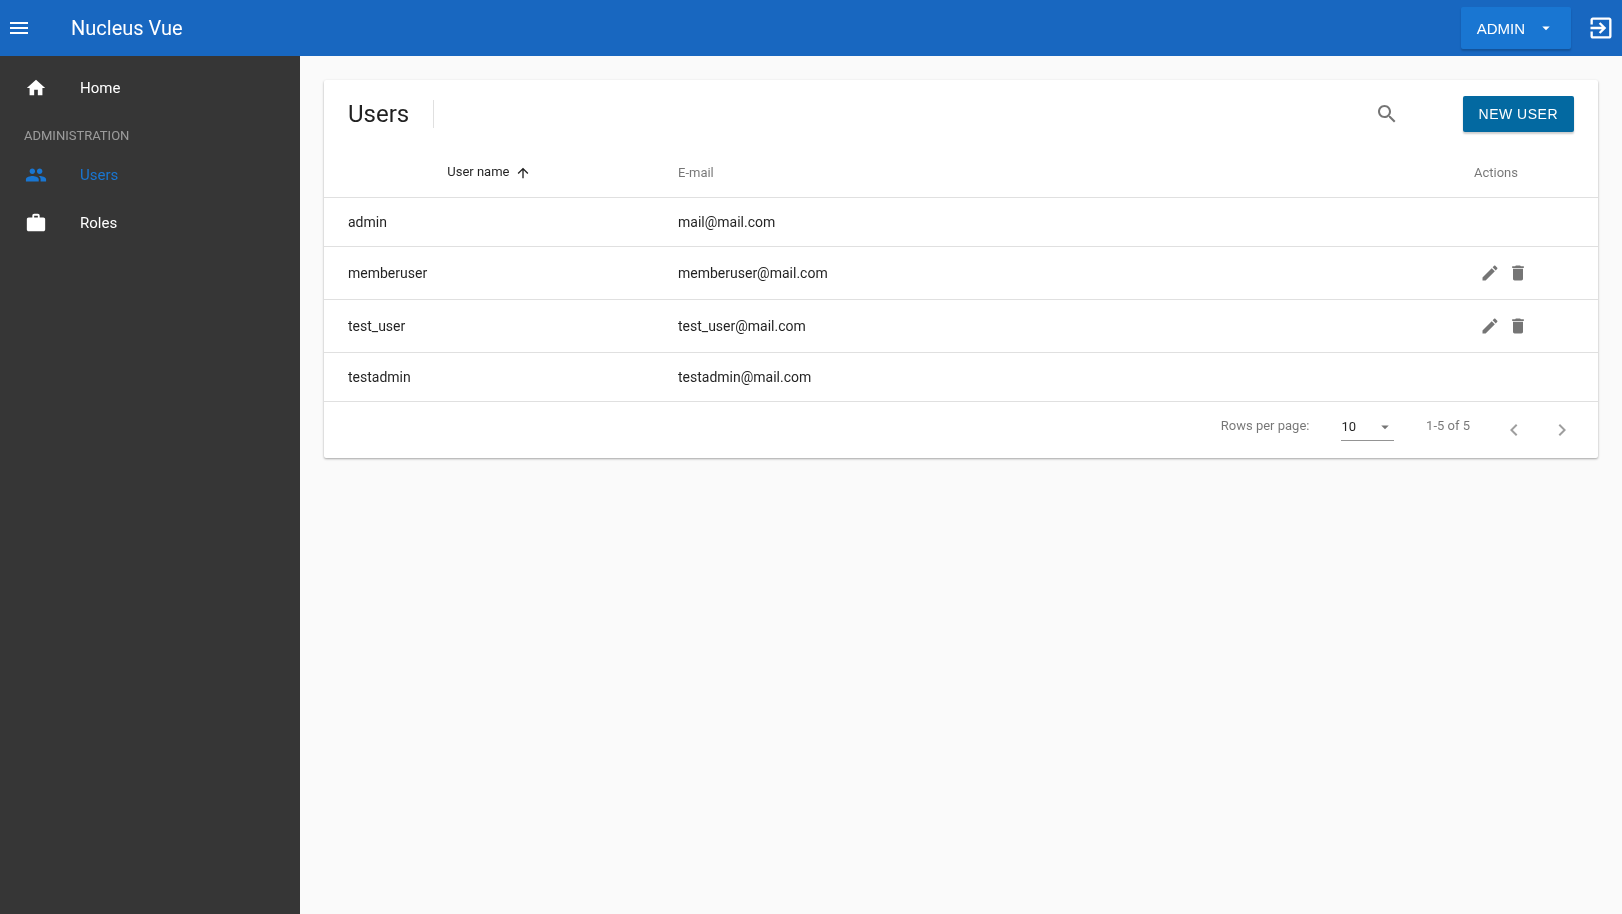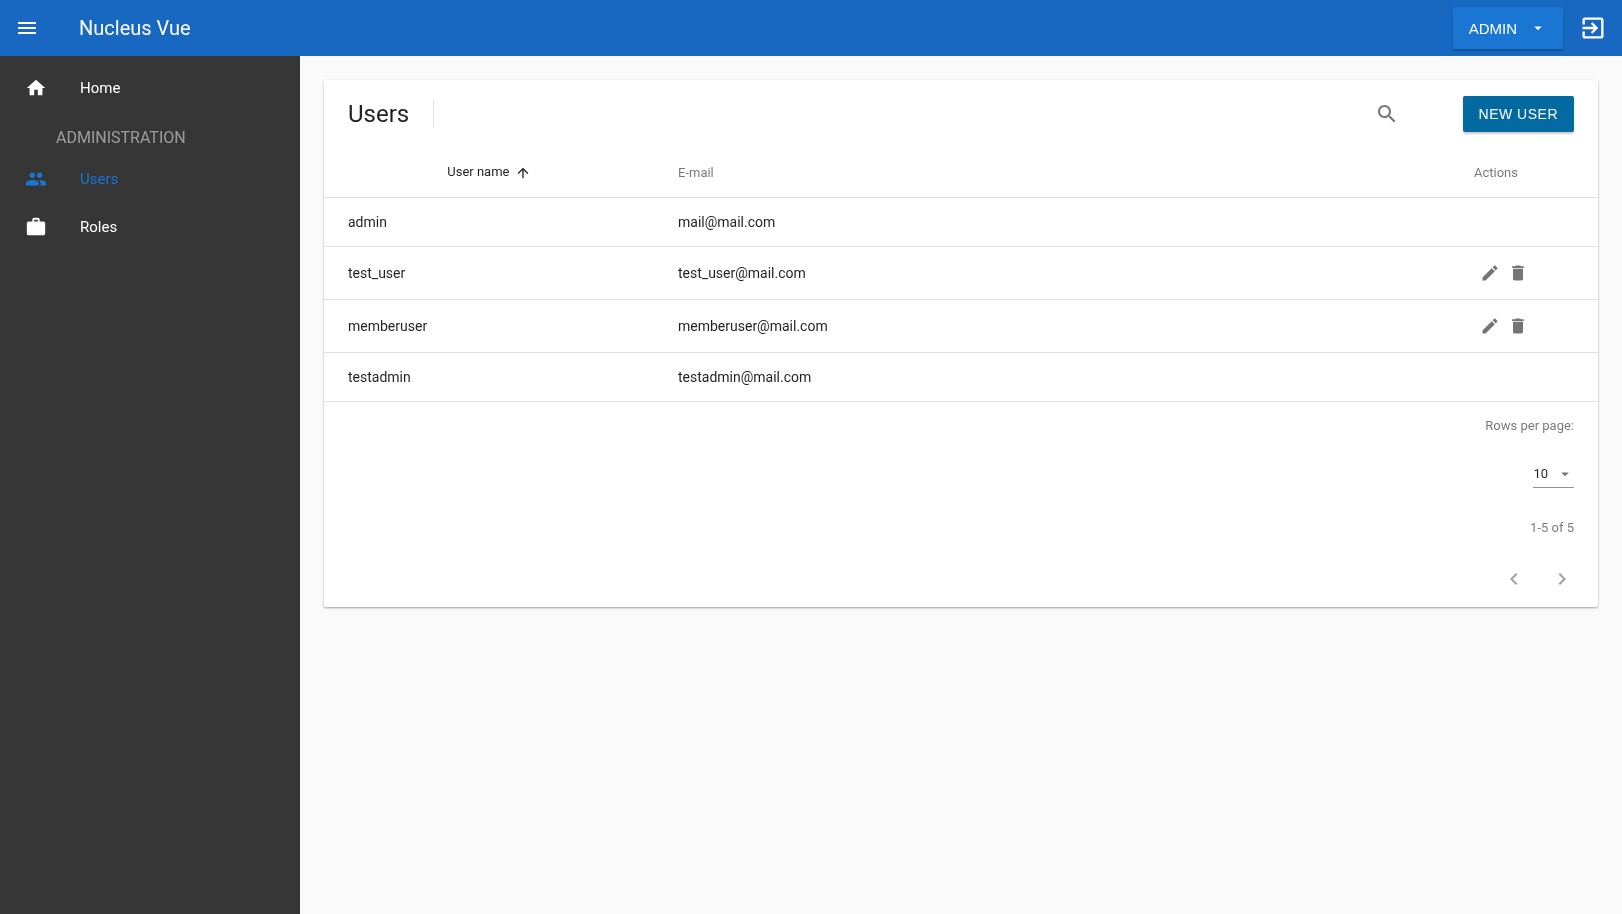--- a/index.html
+++ b/index.html
@@ -1,38 +1,38 @@
 <!DOCTYPE html>
 <html><head>
   <meta charset="utf-8">
   <style>
     * { box-sizing: border-box; margin: 0; padding: 0; }
     body { font-family: Roboto, Arial, sans-serif; background: #fafafa; color: rgba(0,0,0,0.87); }
     
     
-    .header { background: #1867c0; height: 56px; display: flex; align-items: center; padding: 0 15px; color: white; }
+    .header { background: #1867c0; height: 56px; display: flex; align-items: center; padding: 0 7px; color: white; }
     .header-left { display: flex; align-items: center; gap: 24px; }
     .menu-btn { cursor: pointer; display: flex; align-items: center; }
     .app-title { font-size: 20px; font-weight: 400; margin-left: 16px; }
     .header-spacer { flex: 1; }
     .header-right { display: flex; align-items: center; gap: 16px; }
     .dropdown-btn { background: #1976d2; border: none; color: white; padding: 0 16px; height: 42px; display: flex; align-items: center; gap: 12px; font-size: 15px; cursor: pointer; border-radius: 2px; box-shadow: 0 2px 2px rgba(0,0,0,0.2); }
     .flag-en { width: 24px; height: 16px; background: white; position: relative; display: inline-block; }
     .flag-en::before { content: ''; position: absolute; left: 0; right: 0; top: 50%; transform: translateY(-50%); height: 4px; background: #d32f2f; }
     .flag-en::after { content: ''; position: absolute; top: 0; bottom: 0; left: 50%; transform: translateX(-50%); width: 4px; background: #d32f2f; }
     .logout-btn { cursor: pointer; display: flex; align-items: center; }
     
     
     .layout { display: flex; min-height: calc(100vh - 56px); }
     
     
     .sidebar { width: 300px; background: #363636; color: white; padding-top: 8px; padding-left: 8px; }
     .sidebar-item { display: flex; align-items: center; padding: 12px 16px; cursor: pointer; gap: 32px; font-size: 15px; color: white; }
     .sidebar-item.active { color: #1976d2; }
-    .sidebar-section { padding: 16px 16px 8px; color: rgba(255,255,255,0.5); font-size: 16px; margin-left: 32px; }
+    .sidebar-section { padding: 16px 16px 8px; color: rgba(255,255,255,0.5); font-size: 13px; }
     .sidebar-icon { width: 24px; height: 24px; display: flex; align-items: center; justify-content: center; }
     
     
     .main { flex: 1; padding: 24px; }
     .card { background: white; border-radius: 2px; box-shadow: 0 1px 3px rgba(0,0,0,0.12), 0 1px 2px rgba(0,0,0,0.24); }
     
     
     .card-header { display: flex; align-items: center; padding: 16px 24px; gap: 0; }
     .card-title-wrap { border-right: 1px solid rgba(0,0,0,0.12); padding-right: 24px; }
     .card-title { font-size: 24px; font-weight: 400; }
@@ -49,22 +49,22 @@
     .table th.actions { text-align: right; padding-right: 80px;}
     .table td { padding: 16px 24px; font-size: 14px; border-bottom: 1px solid rgba(0,0,0,0.12); color: rgba(0,0,0,0.87); }
     .table td.actions { text-align: right; padding-right: 70px;}
     .table .col-username { width: 330px; }
     .table .col-email { width: auto; }
     .table .col-actions { width: 200px; }
     .action-icon { color: rgba(0,0,0,0.54); cursor: pointer; margin-left: 8px; display: inline-flex; vertical-align: middle; }
     .sort-arrow { display: inline-flex; vertical-align: middle; margin-left: 2px; }
     
     
-    .pagination { display: flex; align-items: flex-end; justify-content: flex-end; padding: 16px 24px; gap: 32px; font-size: 13px; color: rgba(0,0,0,0.54); flex-direction: column; }
-    .rows-select { display: flex; align-items: center; gap: 8px; color: rgba(0,0,0,0.87); border-bottom: 1px solid rgba(0,0,0,0.42); padding-bottom: 4px; cursor: pointer; }
+    .pagination { display: flex; align-items: flex-start; justify-content: flex-end; padding: 16px 24px; gap: 32px; font-size: 13px; color: rgba(0,0,0,0.54); }
+    .rows-select { display: flex; align-items: center; gap: 20px; color: rgba(0,0,0,0.87); border-bottom: 1px solid rgba(0,0,0,0.42); padding-bottom: 4px; cursor: pointer; }
     .page-nav { display: flex; gap: 24px; }
     .page-btn { cursor: pointer; color: rgba(0,0,0,0.38); display: flex; }
     
     svg { display: block; }
   </style>
 </head>
 <body>
 
 <div class="header">
   <div class="header-left">
@@ -153,35 +153,35 @@
             <th class="col-actions actions">Actions</th>
           </tr>
         </thead>
         <tbody id="table-body">
             <tr>
               <td>admin</td>
               <td>mail@mail.com</td>
               <td class="actions"></td>
             </tr>
             <tr>
+              <td>memberuser</td>
+              <td>memberuser@mail.com</td>
+              <td class="actions"><span class="action-icon">
+                  <svg width="20" height="20" viewBox="0 0 24 24" fill="currentColor">
+                    <path d="M3 17.25V21h3.75L17.81 9.94l-3.75-3.75L3 17.25zM20.71 7.04c.39-.39.39-1.02 0-1.41l-2.34-2.34c-.39-.39-1.02-.39-1.41 0l-1.83 1.83 3.75 3.75 1.83-1.83z"></path>
+                  </svg>
+                </span><span class="action-icon">
+                  <svg width="20" height="20" viewBox="0 0 24 24" fill="currentColor">
+                    <path d="M6 19c0 1.1.9 2 2 2h8c1.1 0 2-.9 2-2V7H6v12zM19 4h-3.5l-1-1h-5l-1 1H5v2h14V4z"></path>
+                  </svg>
+                </span></td>
+            </tr>
+            <tr>
               <td>test_user</td>
               <td>test_user@mail.com</td>
-              <td class="actions"><span class="action-icon">
-                  <svg width="20" height="20" viewBox="0 0 24 24" fill="currentColor">
-                    <path d="M3 17.25V21h3.75L17.81 9.94l-3.75-3.75L3 17.25zM20.71 7.04c.39-.39.39-1.02 0-1.41l-2.34-2.34c-.39-.39-1.02-.39-1.41 0l-1.83 1.83 3.75 3.75 1.83-1.83z"></path>
-                  </svg>
-                </span><span class="action-icon">
-                  <svg width="20" height="20" viewBox="0 0 24 24" fill="currentColor">
-                    <path d="M6 19c0 1.1.9 2 2 2h8c1.1 0 2-.9 2-2V7H6v12zM19 4h-3.5l-1-1h-5l-1 1H5v2h14V4z"></path>
-                  </svg>
-                </span></td>
-            </tr>
-            <tr>
-              <td>memberuser</td>
-              <td>memberuser@mail.com</td>
               <td class="actions"><span class="action-icon">
                   <svg width="20" height="20" viewBox="0 0 24 24" fill="currentColor">
                     <path d="M3 17.25V21h3.75L17.81 9.94l-3.75-3.75L3 17.25zM20.71 7.04c.39-.39.39-1.02 0-1.41l-2.34-2.34c-.39-.39-1.02-.39-1.41 0l-1.83 1.83 3.75 3.75 1.83-1.83z"></path>
                   </svg>
                 </span><span class="action-icon">
                   <svg width="20" height="20" viewBox="0 0 24 24" fill="currentColor">
                     <path d="M6 19c0 1.1.9 2 2 2h8c1.1 0 2-.9 2-2V7H6v12zM19 4h-3.5l-1-1h-5l-1 1H5v2h14V4z"></path>
                   </svg>
                 </span></td>
             </tr>

